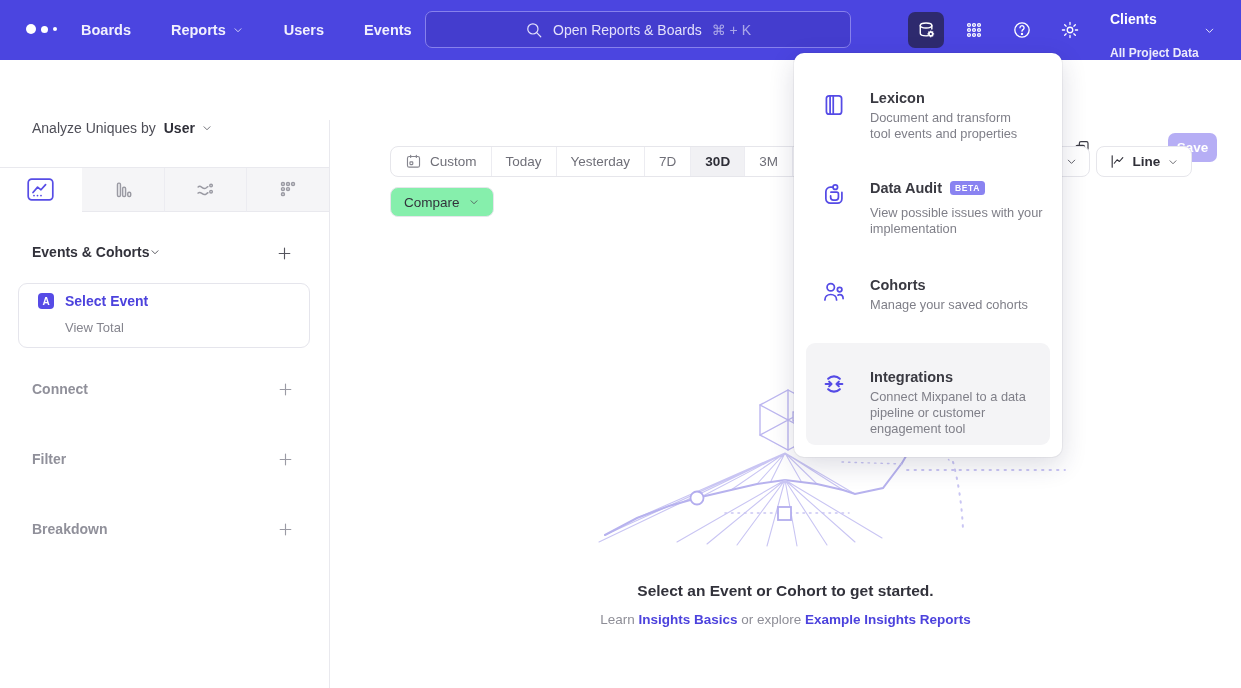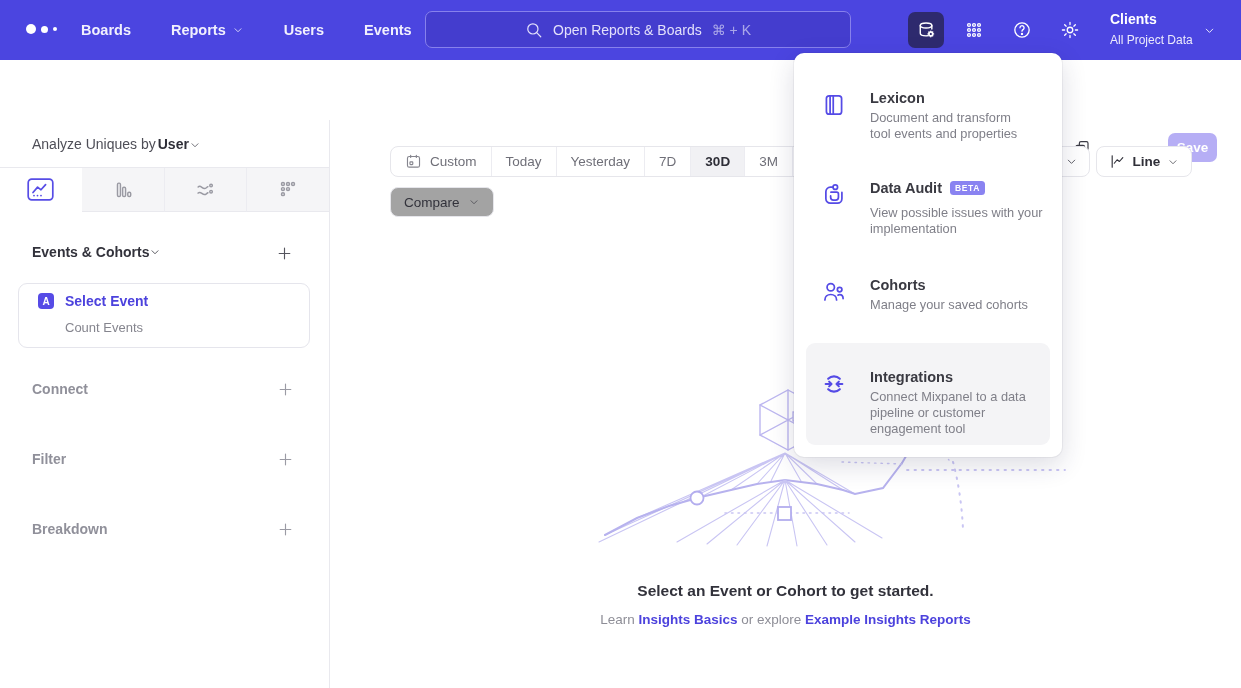--- a/index.html
+++ b/index.html
@@ -21,35 +21,35 @@
   .nav-link{display:flex;align-items:center;gap:6px;color:#f1f0fd;font-size:14.5px;font-weight:700;cursor:pointer}
   .nav-search{position:absolute;left:425px;top:11px;width:426px;height:37px;box-sizing:border-box;
     background:#443dce;border:1px solid #8781ec;border-radius:7px;
     display:flex;align-items:center;justify-content:center;gap:10px;color:#e3e1fb;font-size:14px;cursor:text}
   .nav-search .shortcut{color:rgba(255,255,255,.55)}
   .nav-icons{position:absolute;left:908px;top:12px;display:flex;gap:12px}
   .nav-iconbtn{width:36px;height:36px;border-radius:7px;display:flex;align-items:center;justify-content:center;color:#fff;cursor:pointer}
   .nav-iconbtn.active{background:#2e2a6e}
   .project{position:absolute;left:1110px;top:11px;color:#fff;cursor:pointer}
   .project .p-title{font-size:14px;font-weight:700;line-height:17px}
-  .project .p-sub{font-size:12px;font-weight:400;line-height:15px;margin-top:5px;color:#eceafc}
+  .project .p-sub{font-size:12px;font-weight:700;line-height:15px;margin-top:18px;color:#eceafc}
   .project-chev{position:absolute;left:1203px;top:24px;color:#fff}
 
   
   .header{position:absolute;left:0;top:60px;width:1241px;height:60px;background:#fff}
   .report-title{position:absolute;left:40px;top:81px;font-size:16.5px;font-weight:700;color:#32323b}
   .report-desc{position:absolute;left:119px;top:83px;font-size:14px;color:#9c9ca5;cursor:text}
   .hdr-ic{position:absolute;color:#3c3c45;cursor:pointer}
   .save-btn{position:absolute;left:1168px;top:73px;width:49px;height:29px;background:#b6aef5;border:none;border-radius:7px;
     color:#fff;font-weight:700;font-size:13.5px;font-family:inherit;cursor:default}
   .sidebar-hairline{position:absolute;left:0;top:119px;width:330px;height:1px;background:#e9e9ee}
 
   
   .sidebar{position:absolute;left:0;top:120px;width:330px;height:568px;background:#fff;border-right:1px solid #e9e9ee;box-sizing:border-box}
-  .analyze{position:absolute;left:32px;top:0;height:47px;display:flex;align-items:center;gap:0;font-size:14px;color:#4e4e57}
+  .analyze{position:absolute;left:32px;top:0;height:47px;display:flex;gap:6px;font-size:14px;color:#4e4e57}
   .analyze .val{color:#2f2f38;font-weight:700;margin-left:2px}
   .analyze .chev{color:#4e4e57;margin-top:2px;cursor:pointer}
   .tabs{position:absolute;left:0;top:47px;width:329px;height:44px;border-top:1px solid #e9e9ee;display:flex}
   .tab{flex:1;display:flex;align-items:center;justify-content:center;background:#f5f5f7;border-bottom:1px solid #e9e9ee;color:#9a9aa3;cursor:pointer;box-sizing:border-box}
   .tab.bl{border-left:1px solid #ececf1}
   .tab.selected{background:#fff;border-bottom-color:transparent;color:#574de6}
   .sec-head{position:absolute;left:32px;top:124px;display:flex;align-items:center;gap:0;font-size:14px;font-weight:700;color:#32323b;cursor:pointer}
   .plus-btn{position:absolute;color:#5c5c65;cursor:pointer}
   .event-card{position:absolute;left:18px;top:163px;width:292px;height:65px;border:1px solid #e5e5ec;border-radius:9px;box-sizing:border-box;cursor:pointer}
   .ab{position:absolute;left:19px;top:9px;width:16px;height:16px;background:#564be6;border-radius:4px;color:#fff;
@@ -62,21 +62,21 @@
 
   
   .date-control{position:absolute;left:390px;top:146px;width:700px;height:31px;box-sizing:border-box;border:1px solid #e6e6eb;border-radius:8px;
     background:#fff;display:flex;align-items:stretch;font-size:13.5px;color:#6f6f78;z-index:5}
   .seg{display:flex;align-items:center;justify-content:center;gap:8px;padding:0 14px;border-right:1px solid #ececf1;cursor:pointer;white-space:nowrap}
   .seg.first{border-radius:7px 0 0 7px}
   .seg.selected{background:#f1f1f4;color:#2f2f38;font-weight:700}
   .seg-spacer{flex:1}
   .seg-chev{display:flex;align-items:center;padding:0 11px;color:#4a4a52;cursor:pointer}
   .compare-btn{position:absolute;left:390px;top:187px;height:30px;box-sizing:border-box;padding:0 13px;border:1px solid #e6e6eb;border-radius:8px;
-    background:#a3a3a3;display:inline-flex;align-items:center;gap:8px;font-size:13.5px;color:#32323b;cursor:pointer;z-index:5}
+    background:#86efac;display:inline-flex;align-items:center;gap:8px;font-size:13.5px;color:#32323b;cursor:pointer;z-index:5}
   .line-btn{position:absolute;left:1096px;top:146px;width:96px;height:31px;box-sizing:border-box;border:1px solid #e6e6eb;border-radius:8px;
     background:#fff;display:flex;align-items:center;justify-content:center;gap:7px;font-size:13.5px;font-weight:700;color:#2f2f38;cursor:pointer;z-index:5}
   .line-btn .chev,.compare-btn .chev{color:#4a4a52}
 
   
   .illus{position:absolute;left:597px;top:370px;z-index:1}
   .empty-title{position:absolute;left:330px;width:911px;top:582px;text-align:center;font-size:15.5px;font-weight:700;color:#32323b;z-index:2}
   .empty-sub{position:absolute;left:330px;width:911px;top:612px;text-align:center;font-size:13.5px;color:#8e8e97;z-index:2}
   .empty-sub a{color:#4c42dd;font-weight:700;text-decoration:none;cursor:pointer}
 
@@ -309,21 +309,21 @@
         <use href="#i-chev"></use>
       </svg>
   </div>
   <svg class="ic plus-btn" style="right:36px;top:125px;color:#55555e" width="17" height="17">
       <use href="#i-plus"></use>
     </svg>
 
   <div class="event-card">
     <div class="ab">A</div>
     <div class="ev-label">Select Event</div>
-    <div class="ev-sub">Count Events</div>
+    <div class="ev-sub">View Total</div>
   </div>
 
   <div class="side-section" style="top:259px">
     <span>Connect</span>
     <svg class="ic plus" width="17" height="17">
         <use href="#i-plus"></use>
       </svg>
   </div>
   <div class="side-section" style="top:329px">
     <span>Filter</span>

